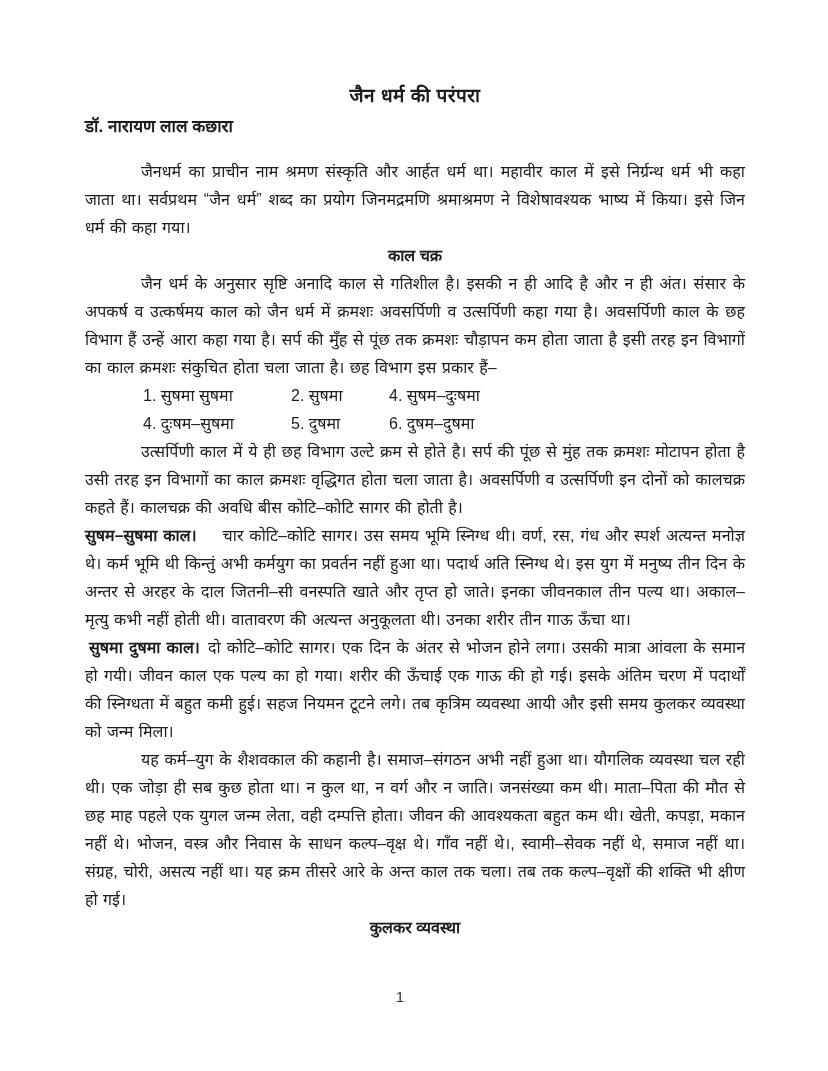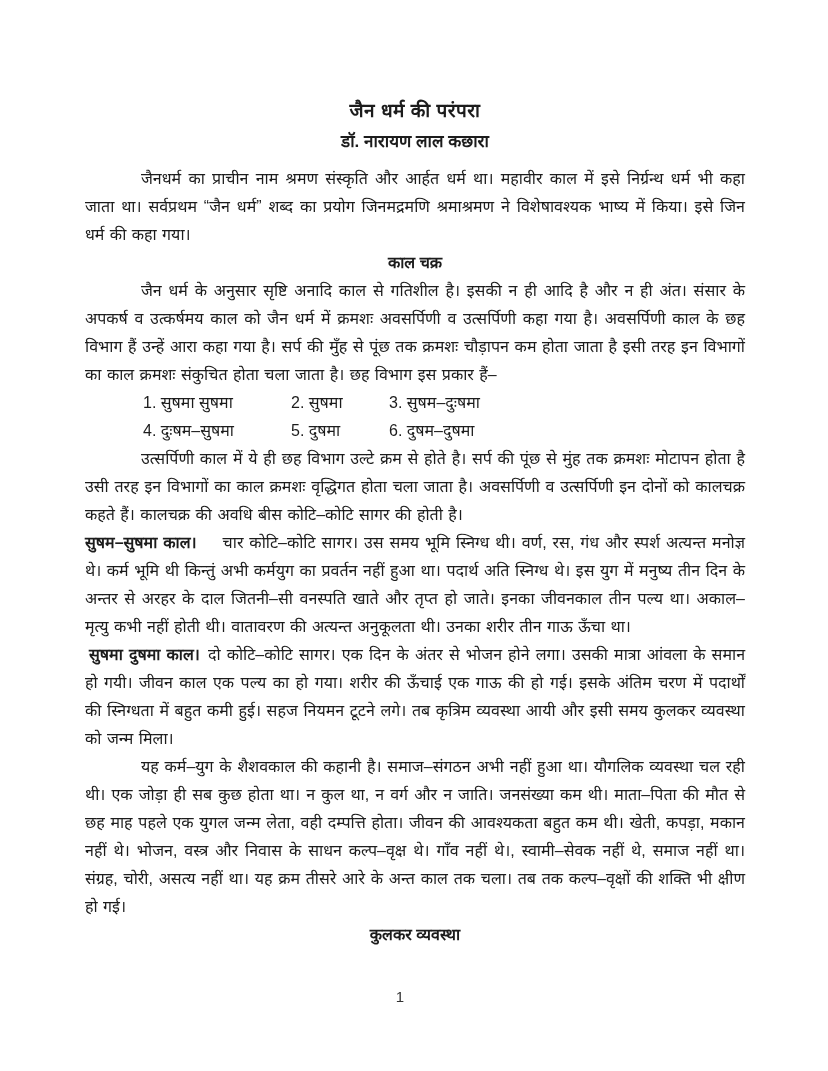--- a/index.html
+++ b/index.html
@@ -11,36 +11,35 @@
     background: #ffffff;
     position: relative;
     font-family: "Liberation Sans", "DejaVu Sans", sans-serif;
     color: #1c1c1c;
     overflow: hidden;
   }
   .content {
     position: absolute;
     left: 85px;
     right: 83px;
-    top: 99px;
+    top: 84px;
   }
   .doc-title {
     text-align: center;
     font-weight: bold;
     font-size: 19px;
     line-height: 24px;
     letter-spacing: 0.5px;
   }
   .doc-author {
-    text-align: center;
     font-weight: bold;
     font-size: 17px;
     line-height: 23px;
     margin-top: 7px;
-    margin-bottom: 12px;
+    margin-bottom: 20px;
   }
   .body-text p, .body-text h2, .list-row {
     font-size: 16px;
     line-height: 28px;
   }
   .body-text p {
     text-align: justify;
     word-spacing: 1px;
   }
   p.indent { text-indent: 56px; }
@@ -84,21 +83,21 @@
 
       <p class="indent">जैनधर्म का प्राचीन नाम श्रमण संस्कृति और आर्हत धर्म था। महावीर काल में इसे निर्ग्रन्थ धर्म भी कहा जाता था। सर्वप्रथम “जैन धर्म” शब्द का प्रयोग जिनमद्रमणि श्रमाश्रमण ने विशेषावश्यक भाष्य में किया। इसे जिन धर्म की कहा गया।</p>
 
       <h2 class="sec-heading">काल चक्र</h2>
 
       <p class="indent">जैन धर्म के अनुसार सृष्टि अनादि काल से गतिशील है। इसकी न ही आदि है और न ही अंत। संसार के अपकर्ष व उत्कर्षमय काल को जैन धर्म में क्रमशः अवसर्पिणी व उत्सर्पिणी कहा गया है। अवसर्पिणी काल के छह विभाग हैं उन्हें आरा कहा गया है। सर्प की मुँह से पूंछ तक क्रमशः चौड़ापन कम होता जाता है इसी तरह इन विभागों का काल क्रमशः संकुचित होता चला जाता है। छह विभाग इस प्रकार हैं–</p>
 
       <div class="list-row">
         <span class="cell-1">1. सुषमा सुषमा</span>
         <span class="cell-2">2. सुषमा</span>
-        <span class="cell-3">3. सुषम–दुःषमा</span>
+        <span class="cell-3">4. सुषम–दुःषमा</span>
       </div>
       <div class="list-row">
         <span class="cell-1">4. दुःषम–सुषमा</span>
         <span class="cell-2">5. दुषमा</span>
         <span class="cell-3">6. दुषम–दुषमा</span>
       </div>
 
       <p class="indent">उत्सर्पिणी काल में ये ही छह विभाग उल्टे क्रम से होते है। सर्प की पूंछ से मुंह तक क्रमशः मोटापन होता है उसी तरह इन विभागों का काल क्रमशः वृद्धिगत होता चला जाता है। अवसर्पिणी व उत्सर्पिणी इन दोनों को कालचक्र कहते हैं। कालचक्र की अवधि बीस कोटि–कोटि सागर की होती है।</p>
 
       <p><span class="lead gap-lg">सुषम–सुषमा काल।</span><span>चार कोटि–कोटि सागर। उस समय भूमि स्निग्ध थी। वर्ण, रस, गंध और स्पर्श अत्यन्त मनोज्ञ थे। कर्म भूमि थी किन्तुं अभी कर्मयुग का प्रवर्तन नहीं हुआ था। पदार्थ अति स्निग्ध थे। इस युग में मनुष्य तीन दिन के अन्तर से अरहर के दाल जितनी–सी वनस्पति खाते और तृप्त हो जाते। इनका जीवनकाल तीन पल्य था। अकाल–मृत्यु कभी नहीं होती थी। वातावरण की अत्यन्त अनुकूलता थी। उनका शरीर तीन गाऊ ऊँचा था।</span></p>

